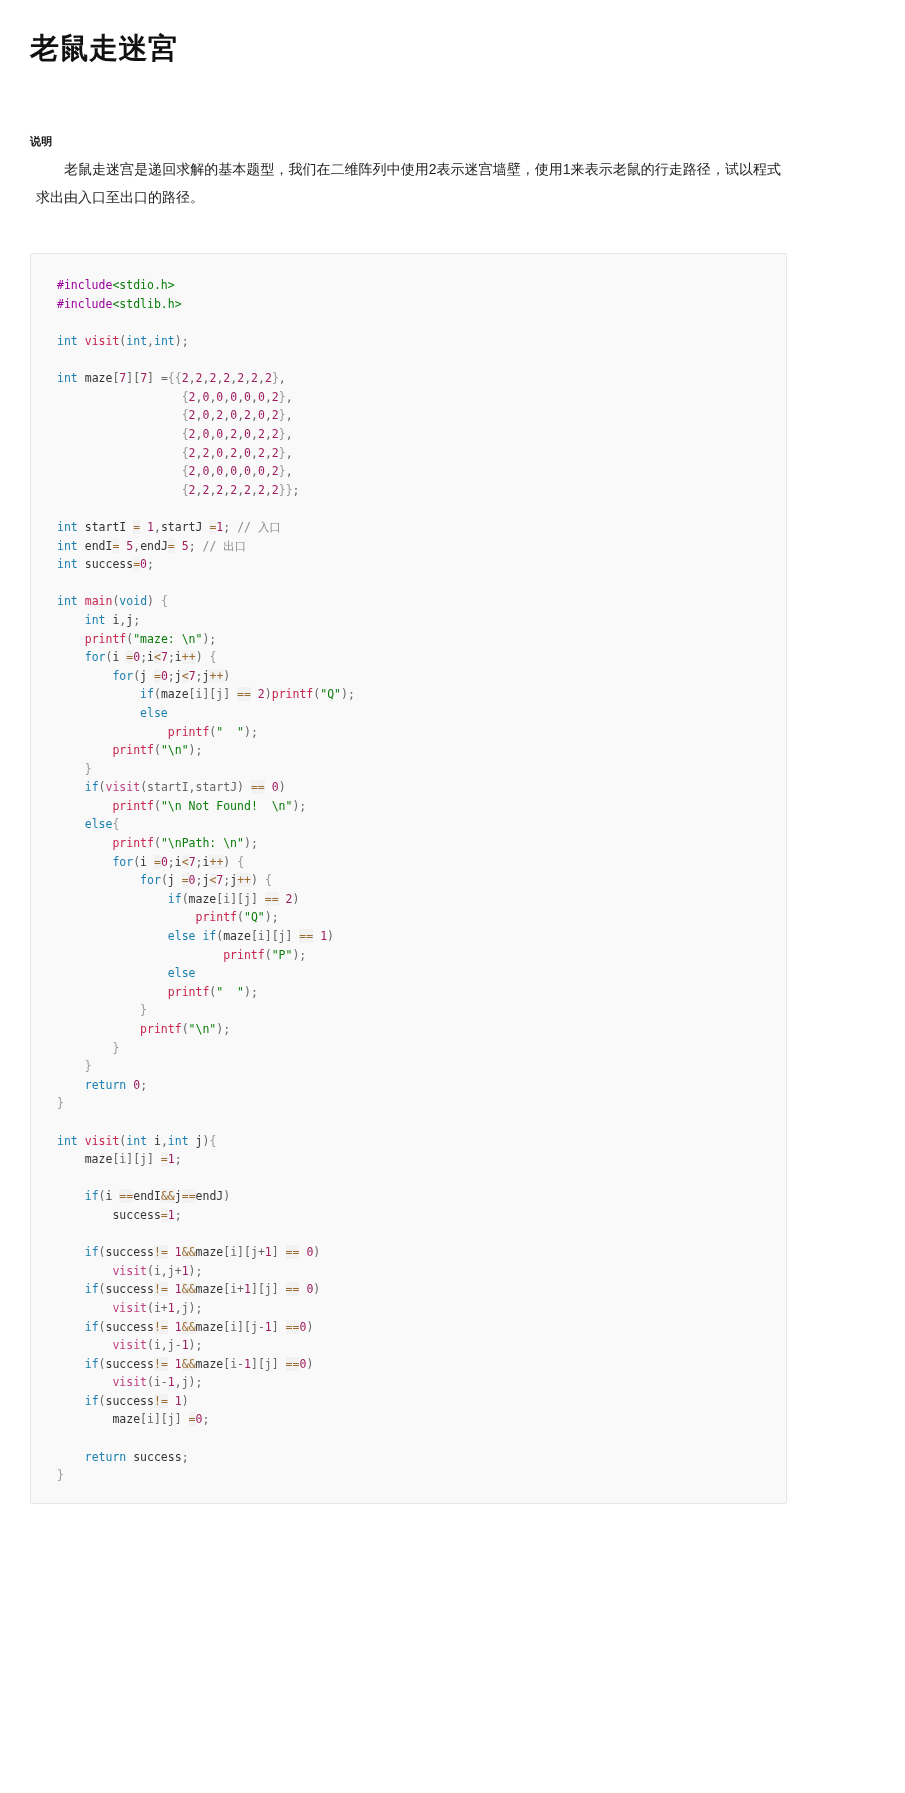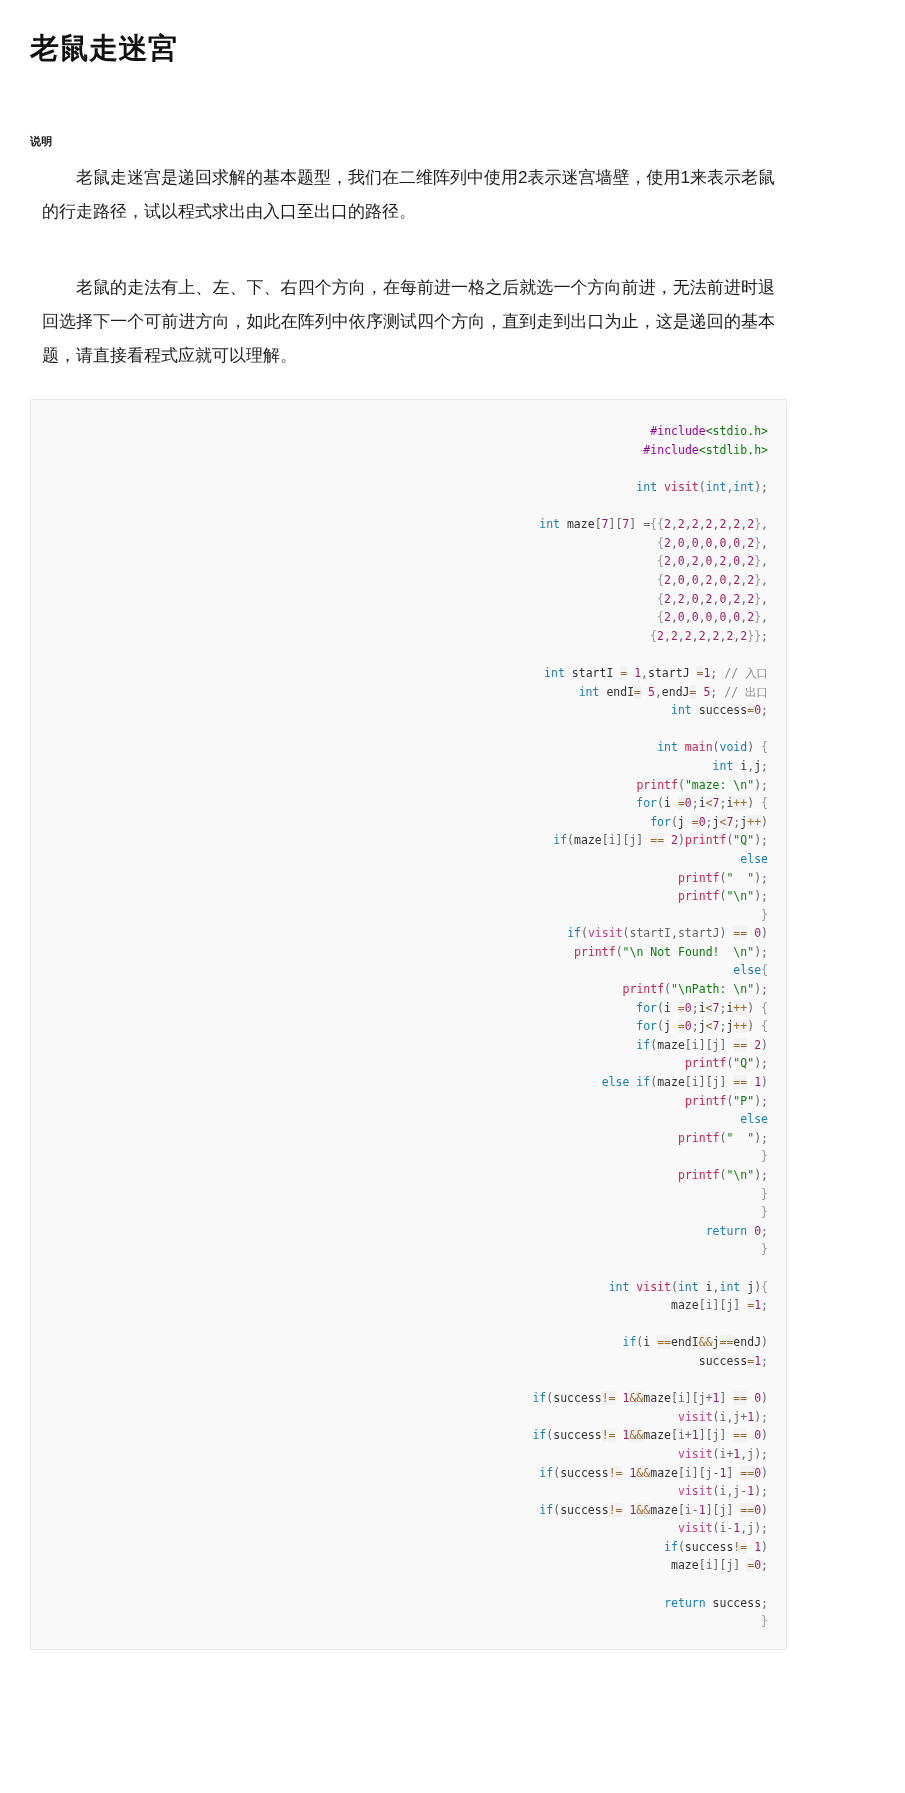--- a/index.html
+++ b/index.html
@@ -34,37 +34,36 @@
     color: #111111;
     margin: 0 0 6px 0;
     letter-spacing: 0.3px;
   }
   .section {
     margin-top: 42px;
   }
   .section.first { margin-top: 68px; }
 
   .para {
-    font-size: 17px;
+    font-size: 14px;
     line-height: 2.0;
     color: #1c1c1c;
     text-indent: 2em;
-    margin: 12px;
+    margin: 6px;
     text-align: justify;
   }
 
   
   .code-block-wrap {
     margin-top: 26px;
     background: #f9f9f9;
     border: 1px solid #e6e6e6;
     border-radius: 2px;
-    padding: 22px 0 18px 0;
+    padding: 22px 0 18px 8px;
     overflow-x: auto;
-    text-align: right;
   }
   pre.code {
     margin: 0;
     padding: 0 18px;
     font-family: "DejaVu Sans Mono", "Liberation Mono", monospace;
     font-size: 11.5px;
     line-height: 18.6px;
     color: #333333;
     white-space: pre;
     tab-size: 4;
@@ -92,20 +91,19 @@
 <div class="page">
 
   <h1 class="doc-title">老鼠走迷宮</h1>
 
   <div class="section first">
     <h2 class="section-heading">说明</h2>
     <p class="para">老鼠走迷宫是递回求解的基本题型，我们在二维阵列中使用2表示迷宫墙壁，使用1来表示老鼠的行走路径，试以程式求出由入口至出口的路径。</p>
   </div>
 
   <div class="section">
-    <p class="para">老鼠的走法有上、左、下、右四个方向，在每前进一格之后就选一个方向前进，无法前进时退回选择下一个可前进方向，如此在阵列中依序测试四个方向，直到走到出口为止，这是递回的基本题，请直接看程式应就可以理解。</p>
   </div>
 
   <div class="code-block-wrap">
     <pre class="code" id="code-body"><span class="ln"><span class="pp">#include</span><span class="hdr">&lt;stdio.h&gt;</span></span><span class="ln"><span class="pp">#include</span><span class="hdr">&lt;stdlib.h&gt;</span></span><span class="ln">&nbsp;</span><span class="ln"><span class="k">int</span><span class="id"> </span><span class="fn">visit</span><span class="pn">(</span><span class="k">int</span><span class="pn">,</span><span class="k">int</span><span class="pn">);</span></span><span class="ln">&nbsp;</span><span class="ln"><span class="k">int</span><span class="id"> maze</span><span class="pn">[</span><span class="num">7</span><span class="pn">][</span><span class="num">7</span><span class="pn">] =</span><span class="brc">{{</span><span class="num">2</span><span class="pn">,</span><span class="num">2</span><span class="pn">,</span><span class="num">2</span><span class="pn">,</span><span class="num">2</span><span class="pn">,</span><span class="num">2</span><span class="pn">,</span><span class="num">2</span><span class="pn">,</span><span class="num">2</span><span class="brc">}</span><span class="pn">,</span></span><span class="ln"><span class="id">                  </span><span class="brc">{</span><span class="num">2</span><span class="pn">,</span><span class="num">0</span><span class="pn">,</span><span class="num">0</span><span class="pn">,</span><span class="num">0</span><span class="pn">,</span><span class="num">0</span><span class="pn">,</span><span class="num">0</span><span class="pn">,</span><span class="num">2</span><span class="brc">}</span><span class="pn">,</span></span><span class="ln"><span class="id">                  </span><span class="brc">{</span><span class="num">2</span><span class="pn">,</span><span class="num">0</span><span class="pn">,</span><span class="num">2</span><span class="pn">,</span><span class="num">0</span><span class="pn">,</span><span class="num">2</span><span class="pn">,</span><span class="num">0</span><span class="pn">,</span><span class="num">2</span><span class="brc">}</span><span class="pn">,</span></span><span class="ln"><span class="id">                  </span><span class="brc">{</span><span class="num">2</span><span class="pn">,</span><span class="num">0</span><span class="pn">,</span><span class="num">0</span><span class="pn">,</span><span class="num">2</span><span class="pn">,</span><span class="num">0</span><span class="pn">,</span><span class="num">2</span><span class="pn">,</span><span class="num">2</span><span class="brc">}</span><span class="pn">,</span></span><span class="ln"><span class="id">                  </span><span class="brc">{</span><span class="num">2</span><span class="pn">,</span><span class="num">2</span><span class="pn">,</span><span class="num">0</span><span class="pn">,</span><span class="num">2</span><span class="pn">,</span><span class="num">0</span><span class="pn">,</span><span class="num">2</span><span class="pn">,</span><span class="num">2</span><span class="brc">}</span><span class="pn">,</span></span><span class="ln"><span class="id">                  </span><span class="brc">{</span><span class="num">2</span><span class="pn">,</span><span class="num">0</span><span class="pn">,</span><span class="num">0</span><span class="pn">,</span><span class="num">0</span><span class="pn">,</span><span class="num">0</span><span class="pn">,</span><span class="num">0</span><span class="pn">,</span><span class="num">2</span><span class="brc">}</span><span class="pn">,</span></span><span class="ln"><span class="id">                  </span><span class="brc">{</span><span class="num">2</span><span class="pn">,</span><span class="num">2</span><span class="pn">,</span><span class="num">2</span><span class="pn">,</span><span class="num">2</span><span class="pn">,</span><span class="num">2</span><span class="pn">,</span><span class="num">2</span><span class="pn">,</span><span class="num">2</span><span class="brc">}}</span><span class="pn">;</span></span><span class="ln">&nbsp;</span><span class="ln"><span class="k">int</span><span class="id"> startI </span><span class="op">=</span><span class="id"> </span><span class="num">1</span><span class="pn">,</span><span class="id">startJ </span><span class="op">=</span><span class="num">1</span><span class="pn">;</span><span class="cm"> // 入口</span></span><span class="ln"><span class="k">int</span><span class="id"> endI</span><span class="op">=</span><span class="id"> </span><span class="num">5</span><span class="pn">,</span><span class="id">endJ</span><span class="op">=</span><span class="id"> </span><span class="num">5</span><span class="pn">;</span><span class="cm"> // 出口</span></span><span class="ln"><span class="k">int</span><span class="id"> success</span><span class="op">=</span><span class="num">0</span><span class="pn">;</span></span><span class="ln">&nbsp;</span><span class="ln"><span class="k">int</span><span class="id"> </span><span class="fn">main</span><span class="pn">(</span><span class="ty">void</span><span class="pn">)</span><span class="brc"> {</span></span><span class="ln"><span class="id">    </span><span class="k">int</span><span class="id"> i</span><span class="pn">,</span><span class="id">j</span><span class="pn">;</span></span><span class="ln"><span class="id">    </span><span class="fn">printf</span><span class="pn">(</span><span class="str">"maze: \n"</span><span class="pn">);</span></span><span class="ln"><span class="id">    </span><span class="k">for</span><span class="pn">(</span><span class="id">i </span><span class="op">=</span><span class="num">0</span><span class="pn">;</span><span class="id">i</span><span class="op">&lt;</span><span class="num">7</span><span class="pn">;</span><span class="id">i</span><span class="op">++</span><span class="pn">)</span><span class="brc"> {</span></span><span class="ln"><span class="id">        </span><span class="k">for</span><span class="pn">(</span><span class="id">j </span><span class="op">=</span><span class="num">0</span><span class="pn">;</span><span class="id">j</span><span class="op">&lt;</span><span class="num">7</span><span class="pn">;</span><span class="id">j</span><span class="op">++</span><span class="pn">)</span></span><span class="ln"><span class="id">            </span><span class="k">if</span><span class="pn">(</span><span class="id">maze</span><span class="pn">[i][j] </span><span class="op">==</span><span class="id"> </span><span class="num">2</span><span class="pn">)</span><span class="fn">printf</span><span class="pn">(</span><span class="str">"Q"</span><span class="pn">);</span></span><span class="ln"><span class="id">            </span><span class="k">else</span></span><span class="ln"><span class="id">                </span><span class="fn">printf</span><span class="pn">(</span><span class="str">"  "</span><span class="pn">);</span></span><span class="ln"><span class="id">        </span><span class="fn">printf</span><span class="pn">(</span><span class="str">"\n"</span><span class="pn">);</span></span><span class="ln"><span class="id">    </span><span class="brc">}</span></span><span class="ln"><span class="id">    </span><span class="k">if</span><span class="pn">(</span><span class="fn2">visit</span><span class="pn">(startI,startJ) </span><span class="op">==</span><span class="id"> </span><span class="num">0</span><span class="pn">)</span></span><span class="ln"><span class="id">        </span><span class="fn">printf</span><span class="pn">(</span><span class="str">"\n Not Found!  \n"</span><span class="pn">);</span></span><span class="ln"><span class="id">    </span><span class="k">else</span><span class="brc">{</span></span><span class="ln"><span class="id">        </span><span class="fn">printf</span><span class="pn">(</span><span class="str">"\nPath: \n"</span><span class="pn">);</span></span><span class="ln"><span class="id">        </span><span class="k">for</span><span class="pn">(</span><span class="id">i </span><span class="op">=</span><span class="num">0</span><span class="pn">;</span><span class="id">i</span><span class="op">&lt;</span><span class="num">7</span><span class="pn">;</span><span class="id">i</span><span class="op">++</span><span class="pn">)</span><span class="brc"> {</span></span><span class="ln"><span class="id">            </span><span class="k">for</span><span class="pn">(</span><span class="id">j </span><span class="op">=</span><span class="num">0</span><span class="pn">;</span><span class="id">j</span><span class="op">&lt;</span><span class="num">7</span><span class="pn">;</span><span class="id">j</span><span class="op">++</span><span class="pn">)</span><span class="brc"> {</span></span><span class="ln"><span class="id">                </span><span class="k">if</span><span class="pn">(</span><span class="id">maze</span><span class="pn">[i][j] </span><span class="op">==</span><span class="id"> </span><span class="num">2</span><span class="pn">)</span></span><span class="ln"><span class="id">                    </span><span class="fn">printf</span><span class="pn">(</span><span class="str">"Q"</span><span class="pn">);</span></span><span class="ln"><span class="id">                </span><span class="k">else if</span><span class="pn">(</span><span class="id">maze</span><span class="pn">[i][j] </span><span class="op">==</span><span class="id"> </span><span class="num">1</span><span class="pn">)</span></span><span class="ln"><span class="id">                        </span><span class="fn">printf</span><span class="pn">(</span><span class="str">"P"</span><span class="pn">);</span></span><span class="ln"><span class="id">                </span><span class="k">else</span></span><span class="ln"><span class="id">                </span><span class="fn">printf</span><span class="pn">(</span><span class="str">"  "</span><span class="pn">);</span></span><span class="ln"><span class="id">            </span><span class="brc">}</span></span><span class="ln"><span class="id">            </span><span class="fn">printf</span><span class="pn">(</span><span class="str">"\n"</span><span class="pn">);</span></span><span class="ln"><span class="id">        </span><span class="brc">}</span></span><span class="ln"><span class="id">    </span><span class="brc">}</span></span><span class="ln"><span class="id">    </span><span class="k">return</span><span class="id"> </span><span class="num">0</span><span class="pn">;</span></span><span class="ln"><span class="brc">}</span></span><span class="ln">&nbsp;</span><span class="ln"><span class="k">int</span><span class="id"> </span><span class="fn">visit</span><span class="pn">(</span><span class="k">int</span><span class="id"> i</span><span class="pn">,</span><span class="k">int</span><span class="id"> j</span><span class="pn">)</span><span class="brc">{</span></span><span class="ln"><span class="id">    maze</span><span class="pn">[i][j] </span><span class="op">=</span><span class="num">1</span><span class="pn">;</span></span><span class="ln">&nbsp;</span><span class="ln"><span class="id">    </span><span class="k">if</span><span class="pn">(</span><span class="id">i </span><span class="op">==</span><span class="id">endI</span><span class="op">&amp;&amp;</span><span class="id">j</span><span class="op">==</span><span class="id">endJ</span><span class="pn">)</span></span><span class="ln"><span class="id">        success</span><span class="op">=</span><span class="num">1</span><span class="pn">;</span></span><span class="ln">&nbsp;</span><span class="ln"><span class="id">    </span><span class="k">if</span><span class="pn">(</span><span class="id">success</span><span class="op">!=</span><span class="id"> </span><span class="num">1</span><span class="op">&amp;&amp;</span><span class="id">maze</span><span class="pn">[i][j+</span><span class="num">1</span><span class="pn">] </span><span class="op">==</span><span class="id"> </span><span class="num">0</span><span class="pn">)</span></span><span class="ln"><span class="id">        </span><span class="fn2">visit</span><span class="pn">(i,j+</span><span class="num">1</span><span class="pn">);</span></span><span class="ln"><span class="id">    </span><span class="k">if</span><span class="pn">(</span><span class="id">success</span><span class="op">!=</span><span class="id"> </span><span class="num">1</span><span class="op">&amp;&amp;</span><span class="id">maze</span><span class="pn">[i+</span><span class="num">1</span><span class="pn">][j] </span><span class="op">==</span><span class="id"> </span><span class="num">0</span><span class="pn">)</span></span><span class="ln"><span class="id">        </span><span class="fn2">visit</span><span class="pn">(i+</span><span class="num">1</span><span class="pn">,j);</span></span><span class="ln"><span class="id">    </span><span class="k">if</span><span class="pn">(</span><span class="id">success</span><span class="op">!=</span><span class="id"> </span><span class="num">1</span><span class="op">&amp;&amp;</span><span class="id">maze</span><span class="pn">[i][j-</span><span class="num">1</span><span class="pn">] </span><span class="op">==</span><span class="num">0</span><span class="pn">)</span></span><span class="ln"><span class="id">        </span><span class="fn2">visit</span><span class="pn">(i,j-</span><span class="num">1</span><span class="pn">);</span></span><span class="ln"><span class="id">    </span><span class="k">if</span><span class="pn">(</span><span class="id">success</span><span class="op">!=</span><span class="id"> </span><span class="num">1</span><span class="op">&amp;&amp;</span><span class="id">maze</span><span class="pn">[i-</span><span class="num">1</span><span class="pn">][j] </span><span class="op">==</span><span class="num">0</span><span class="pn">)</span></span><span class="ln"><span class="id">        </span><span class="fn2">visit</span><span class="pn">(i-</span><span class="num">1</span><span class="pn">,j);</span></span><span class="ln"><span class="id">    </span><span class="k">if</span><span class="pn">(</span><span class="id">success</span><span class="op">!=</span><span class="id"> </span><span class="num">1</span><span class="pn">)</span></span><span class="ln"><span class="id">        maze</span><span class="pn">[i][j] </span><span class="op">=</span><span class="num">0</span><span class="pn">;</span></span><span class="ln">&nbsp;</span><span class="ln"><span class="id">    </span><span class="k">return</span><span class="id"> success</span><span class="pn">;</span></span><span class="ln"><span class="brc">}</span></span></pre>
   </div>
 
 </div>
 
 </body></html>

